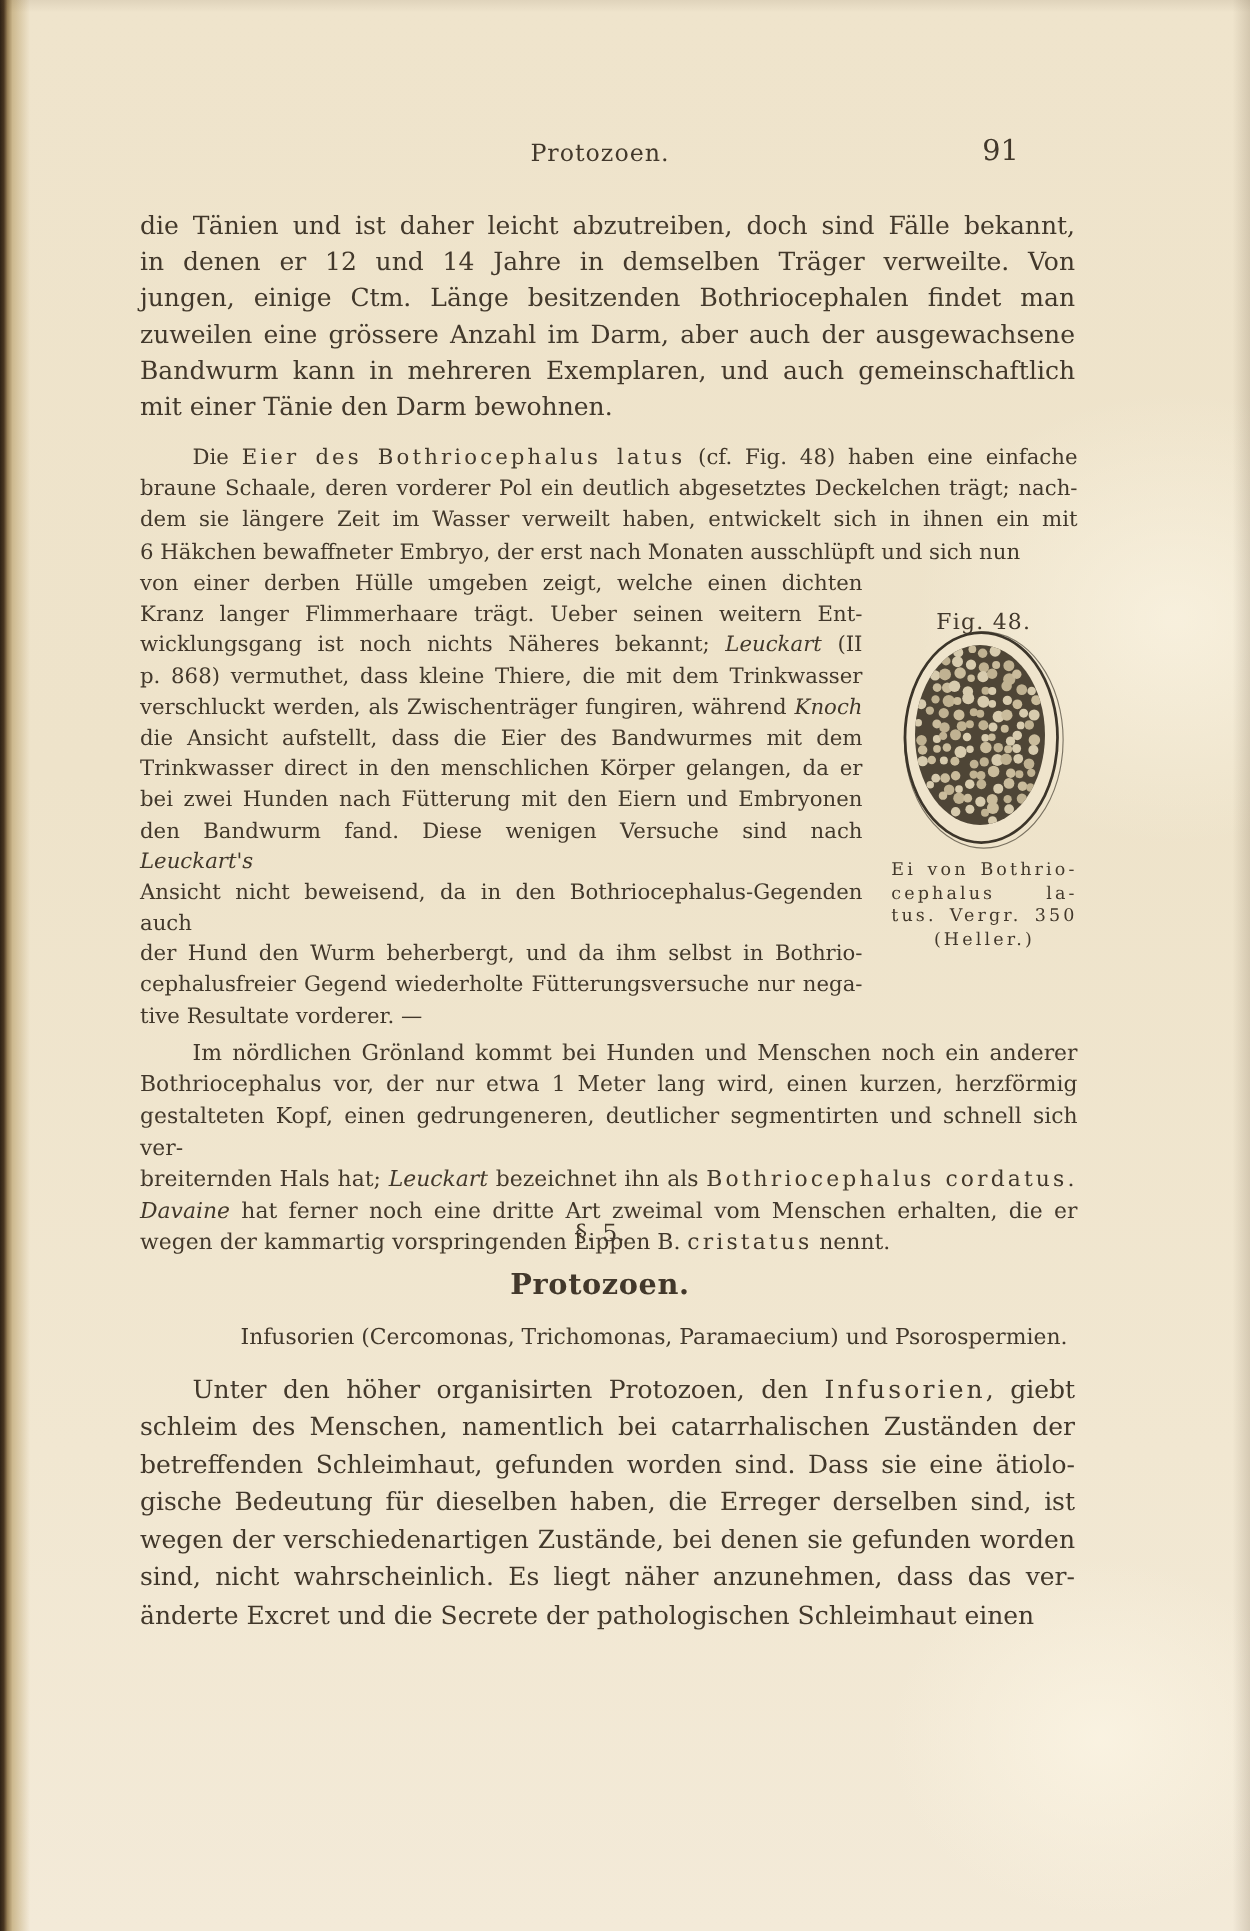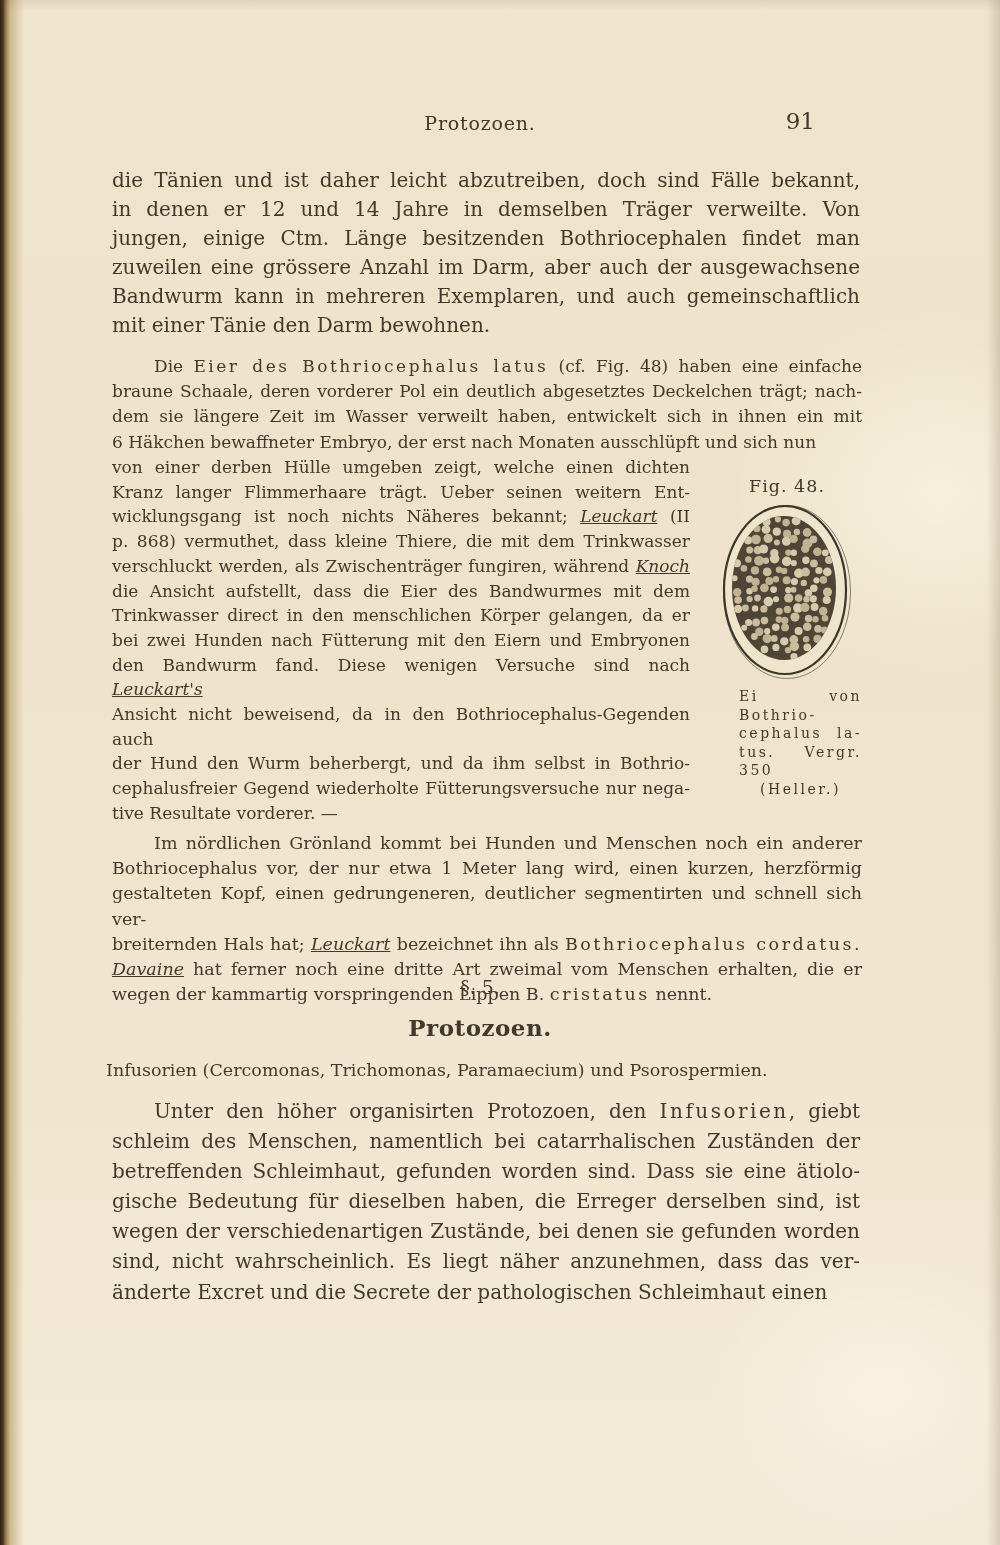--- a/index.html
+++ b/index.html
@@ -15,36 +15,36 @@
   .edge-left{position:absolute;left:0;top:0;bottom:0;width:26px;
     background:linear-gradient(to right,#2e2115 0px,#4a3722 3px,#9a8258 6px,#cdb98f 10px,rgba(205,185,143,0) 24px);}
   .edge-right{position:absolute;right:0;top:0;bottom:0;width:14px;
     background:linear-gradient(to left,rgba(90,70,45,0.18),rgba(90,70,45,0) 14px);}
   .edge-top{position:absolute;left:0;top:0;right:0;height:10px;
     background:linear-gradient(to bottom,rgba(90,70,45,0.10),rgba(90,70,45,0) 10px);}
   .abs{position:absolute;}
   .para .line{text-align:justify;text-align-last:justify;}
   .para .line.last{text-align-last:left;}
   .indent .line:first-child{text-indent:42px;}
-  .seg-it{font-style:italic;text-decoration:underline;}
+  .seg-it{font-style:italic;}
   .seg-sp{letter-spacing:2.5px;}
   .running-title{left:106px;width:748px;top:112px;font-size:19px;letter-spacing:0.8px;text-align:center;}
   .page-number{left:745px;width:70px;top:108px;font-size:23px;text-align:right;}
   .para1{left:112px;width:748px;top:166px;font-size:20px;line-height:29px;}
   .petit-full{left:112px;width:750px;top:354px;font-size:17px;line-height:25.2px;}
   .petit-narrow{left:112px;width:578px;top:455px;font-size:17px;line-height:24.7px;}
-  .fig-label{left:712px;width:150px;top:476px;font-size:17.5px;letter-spacing:1px;text-align:center;}
+  .fig-label{left:712px;width:150px;top:488px;font-size:17.5px;letter-spacing:1px;text-align:center;}
   .fig-art{left:715px;top:500px;width:140px;height:180px;}
   .fig-caption{left:713px;width:149px;top:687px;font-size:14px;line-height:18.6px;}
-  .fig-caption .line{text-align:justify;text-align-last:justify;margin-left:26px;}
+  .fig-caption .line{text-align:justify;text-align-last:justify;}
   .fig-caption .line.last{text-align-last:center;}
   .para2{left:112px;width:750px;top:791px;font-size:17.5px;line-height:25.2px;margin-top:40px;}
   .section-number{left:106px;width:748px;top:976px;font-size:19px;text-align:center;}
   .section-title{left:106px;width:748px;top:1014px;font-size:23px;font-weight:bold;text-align:center;letter-spacing:0.5px;}
-  .section-subtitle{left:106px;width:748px;top:1060px;font-size:17.5px;text-align:left;}
+  .section-subtitle{left:106px;width:748px;top:1060px;font-size:17.5px;text-align:right;}
   .para3{left:112px;width:748px;top:1096px;font-size:20px;line-height:30.1px;}
 </style>
 </head>
 <body>
 
 <div class="page">
   <div class="edge-left abs"></div>
   <div class="edge-right abs"></div>
   <div class="edge-top abs"></div>
 

